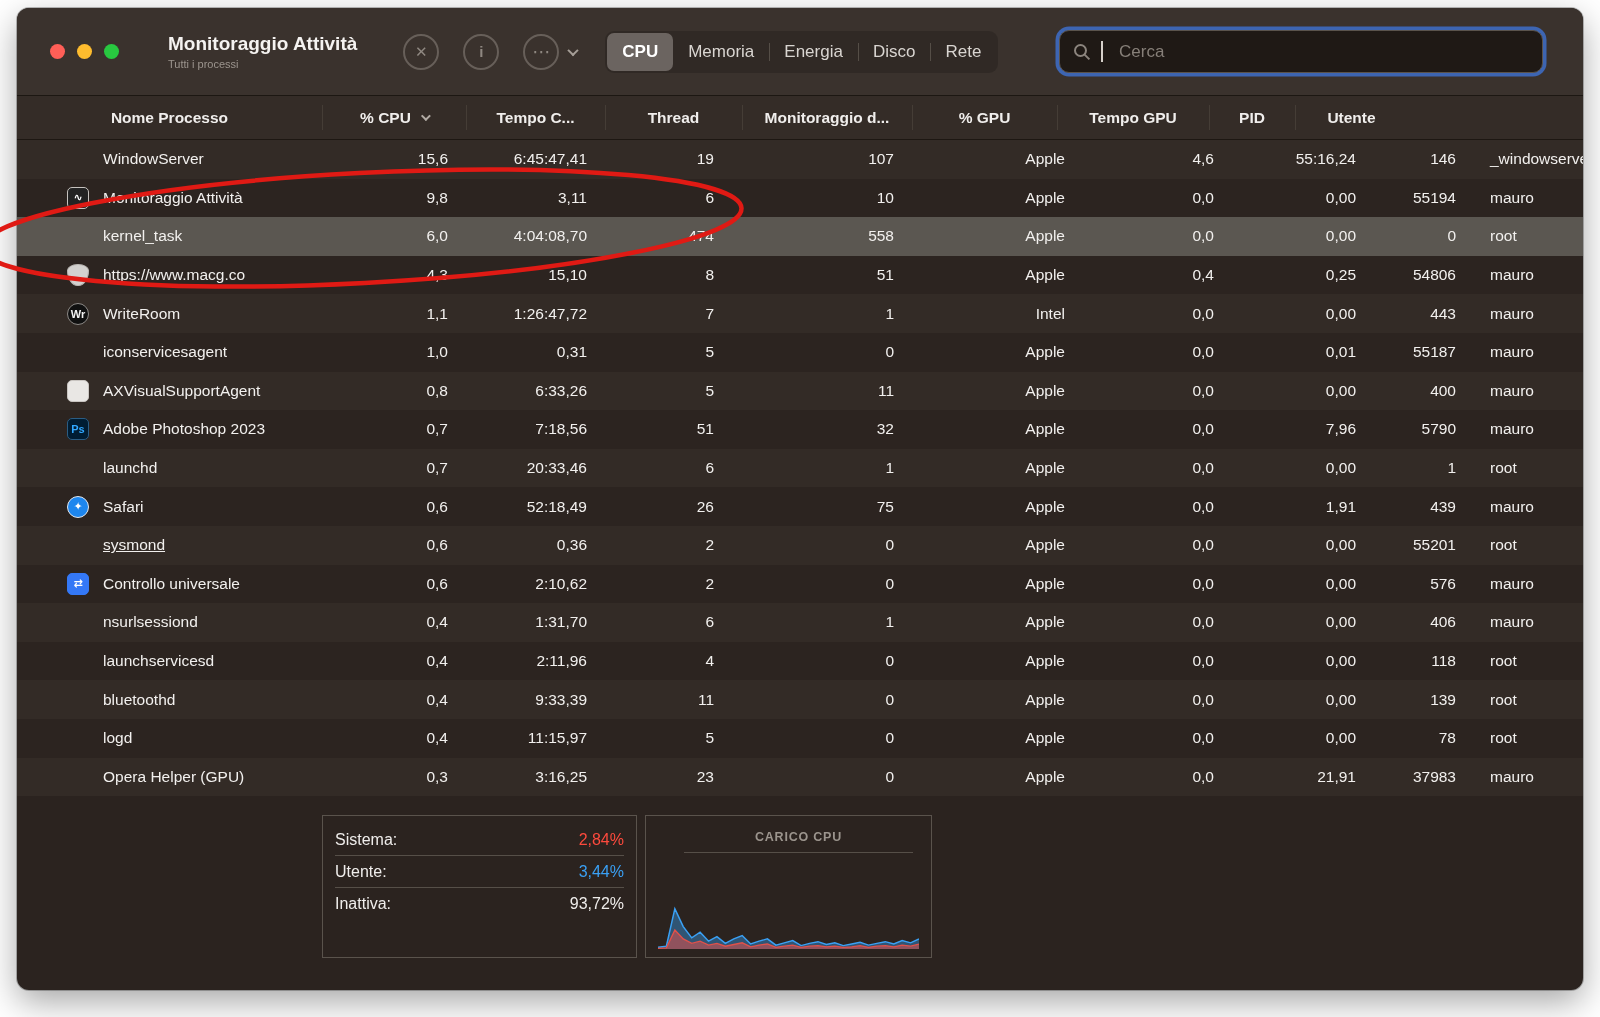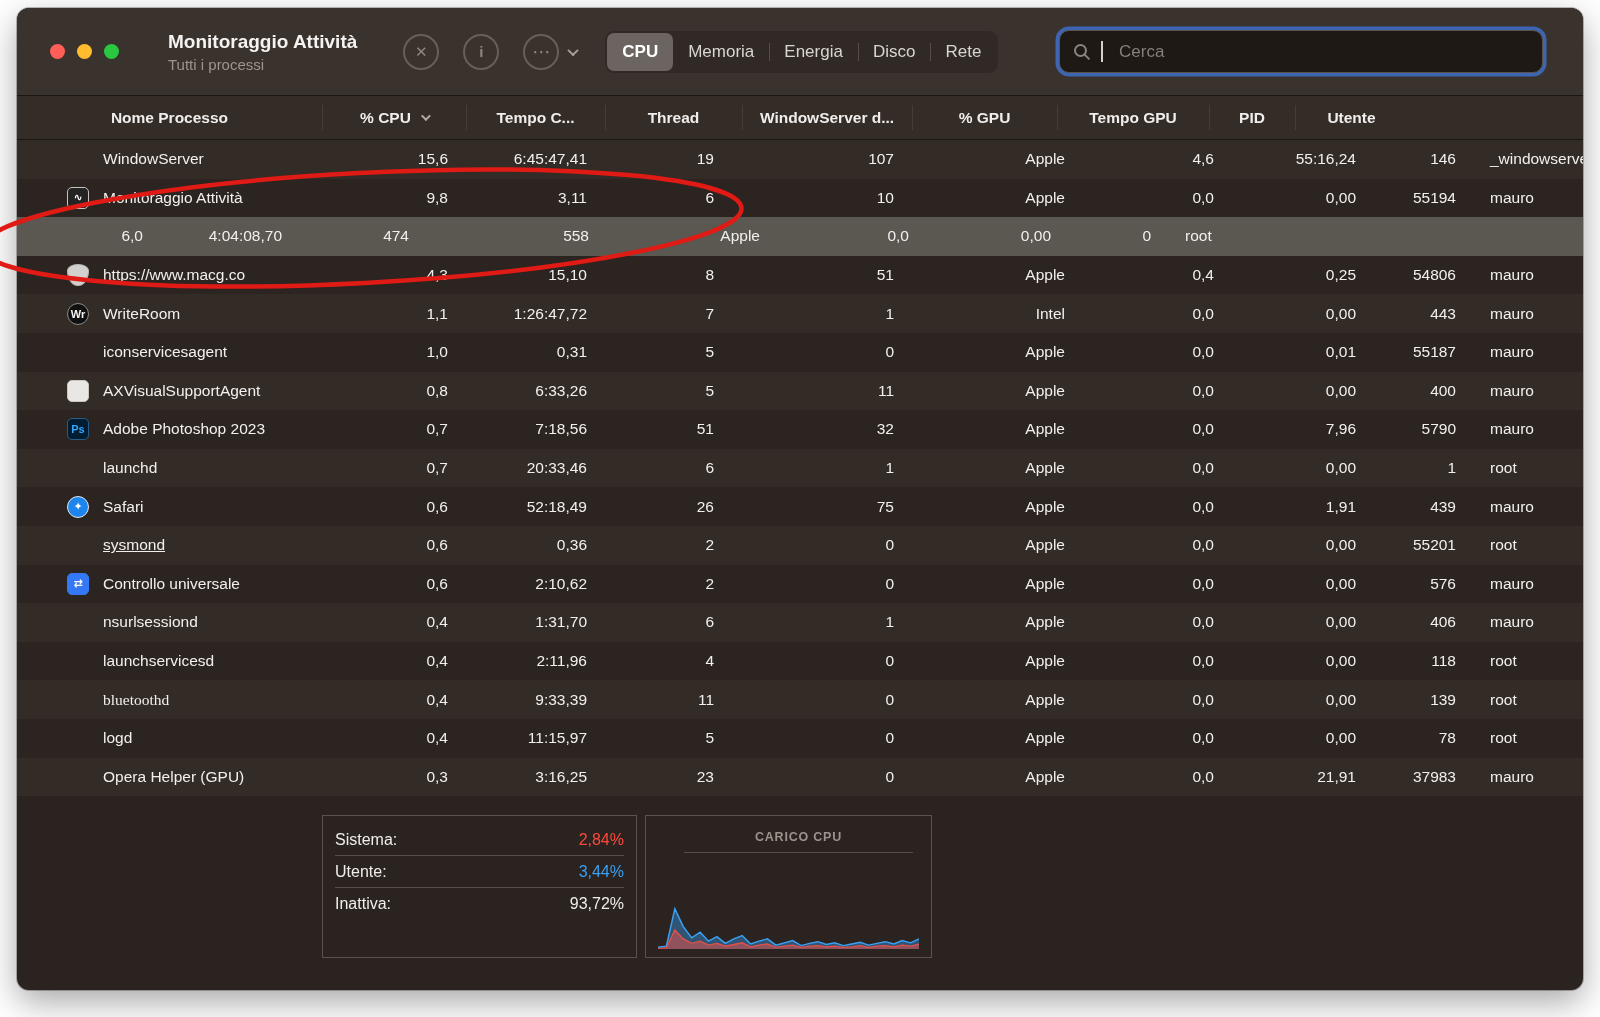--- a/index.html
+++ b/index.html
@@ -13,21 +13,21 @@
   
   .titlebar { height:88px; background:#3a322d; display:flex; align-items:center;
               padding:0 40px 0 33px; border-bottom:1px solid #1c1712; }
   .lights { display:flex; gap:12px; margin-right:49px; flex:none; }
   .light { width:15px; height:15px; border-radius:50%; }
   .light-red   { background:#ff5f57; }
   .light-yellow{ background:#febc2e; }
   .light-green { background:#28c840; }
   .titleblock { margin-right:46px; flex:none; }
   .win-title { font-size:19px; font-weight:700; color:#f5f3f1; }
-  .win-subtitle { font-size:15px; color:#9c958e; margin-top:3px; }
+  .win-subtitle { font-size:11px; color:#9c958e; margin-top:3px; }
   .tb-btn { width:36px; height:36px; border:2px solid #675f59; border-radius:50%;
             color:#8f8881; display:flex; align-items:center; justify-content:center;
             font-size:15px; flex:none; }
   .tb-btn + .tb-btn { margin-left:24px; }
   .tb-group { display:flex; align-items:center; flex:none; }
   .chev { width:8px; height:8px; border-right:2px solid #a59e97; border-bottom:2px solid #a59e97;
           transform:rotate(45deg) translate(-1px,-1px); display:inline-block; }
   .more-chev { margin-left:10px; }
 
   .segmented { display:flex; align-items:center; margin-left:28px; background:rgba(0,0,0,0.16);
@@ -147,21 +147,21 @@
         <span>% CPU</span>
         <span class="sort-chev"></span>
       </div>
       <div class="th" style="width: 139px;">
         <span>Tempo C...</span>
       </div>
       <div class="th" style="width: 137px;">
         <span>Thread</span>
       </div>
       <div class="th" style="width: 170px;">
-        <span>WindowServer d...</span>
+        <span>Monitoraggio d...</span>
       </div>
       <div class="th" style="width: 145px;">
         <span>% GPU</span>
       </div>
       <div class="th" style="width: 152px;">
         <span>Tempo GPU</span>
       </div>
       <div class="th" style="width: 86px;">
         <span>PID</span>
       </div>
@@ -195,20 +195,24 @@
         <div class="cell c-num" style="width: 139px;">3,11</div>
         <div class="cell c-num pad-lg" style="width: 137px;">6</div>
         <div class="cell c-num" style="width: 170px;">10</div>
         <div class="cell c-num pad-md" style="width: 175px;">Apple</div>
         <div class="cell c-num" style="width: 145px;">0,0</div>
         <div class="cell c-num pad-lg" style="width: 152px;">0,00</div>
         <div class="cell c-num pad-sm" style="width: 86px;">55194</div>
         <div class="cell c-user" style="width: 113px;">mauro</div>
       </div>
       <div class="row selected">
+        <div class="cell c-name" style="width: 305px;">
+          <span class="icon-slot"></span>
+          <span>kernel_task</span>
+        </div>
         <div class="cell c-num" style="width: 144px;">6,0</div>
         <div class="cell c-num" style="width: 139px;">4:04:08,70</div>
         <div class="cell c-num pad-lg" style="width: 137px;">474</div>
         <div class="cell c-num" style="width: 170px;">558</div>
         <div class="cell c-num pad-md" style="width: 175px;">Apple</div>
         <div class="cell c-num" style="width: 145px;">0,0</div>
         <div class="cell c-num pad-lg" style="width: 152px;">0,00</div>
         <div class="cell c-num pad-sm" style="width: 86px;">0</div>
         <div class="cell c-user" style="width: 113px;">root</div>
       </div>
@@ -371,21 +375,21 @@
         <div class="cell c-num" style="width: 139px;">2:11,96</div>
         <div class="cell c-num pad-lg" style="width: 137px;">4</div>
         <div class="cell c-num" style="width: 170px;">0</div>
         <div class="cell c-num pad-md" style="width: 175px;">Apple</div>
         <div class="cell c-num" style="width: 145px;">0,0</div>
         <div class="cell c-num pad-lg" style="width: 152px;">0,00</div>
         <div class="cell c-num pad-sm" style="width: 86px;">118</div>
         <div class="cell c-user" style="width: 113px;">root</div>
       </div>
       <div class="row">
-        <div class="cell c-name" style="width: 305px; font-family: Liberation Serif, serif;">
+        <div class="cell c-name" style="width: 305px;">
           <span class="icon-slot"></span>
           <span>bluetoothd</span>
         </div>
         <div class="cell c-num" style="width: 144px;">0,4</div>
         <div class="cell c-num" style="width: 139px;">9:33,39</div>
         <div class="cell c-num pad-lg" style="width: 137px;">11</div>
         <div class="cell c-num" style="width: 170px;">0</div>
         <div class="cell c-num pad-md" style="width: 175px;">Apple</div>
         <div class="cell c-num" style="width: 145px;">0,0</div>
         <div class="cell c-num pad-lg" style="width: 152px;">0,00</div>

